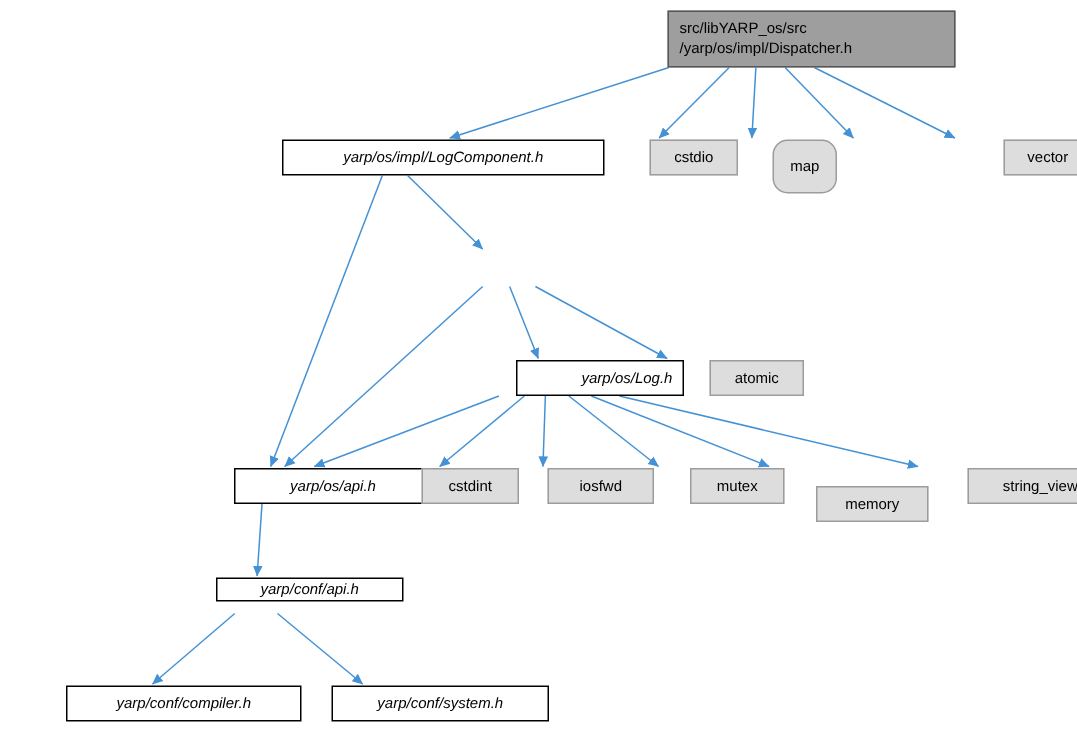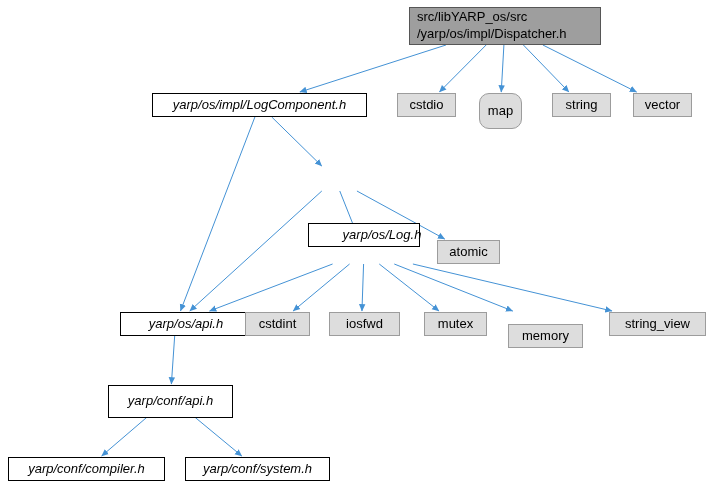--- a/index.html
+++ b/index.html
@@ -19,25 +19,26 @@
     left: 0;
     top: 0;
   }
   .node {
     position: absolute;
     box-sizing: border-box;
     display: flex;
     align-items: center;
     justify-content: center;
     text-align: center;
-    font-size: 13px;
+    font-size: 10px;
     line-height: 1.3;
     white-space: pre-line;
     color: #000000;
     z-index: 2;
+    margin-left: 36px;
   }
   .node.main {
     background: var(--main-fill, #9e9e9e);
     border: 1px solid var(--main-border, #565656);
     justify-content: flex-start;
     text-align: left;
     padding-left: 7px;
     padding-right: 4px;
   }
   .node.internal {
@@ -87,26 +88,25 @@
       <line x1="174.67808219178082" y1="336" x2="171.3904109589041" y2="384" marker-end="url(#arrowhead)"></line>
       <line x1="156.5" y1="409" x2="101.66666666666667" y2="456" marker-end="url(#arrowhead)"></line>
       <line x1="185" y1="409" x2="241.79166666666669" y2="456" marker-end="url(#arrowhead)"></line>
     </svg>
 
 <div class="node main" style="left: 409px; top: 7px; width: 192px; height: 38px;">src/libYARP_os/src
 /yarp/os/impl/Dispatcher.h</div>
     <div class="node internal" style="left: 152px; top: 93px; width: 215px; height: 24px;">yarp/os/impl/LogComponent.h</div>
     <div class="node external" style="left: 397px; top: 93px; width: 59px; height: 24px;">cstdio</div>
     <div class="node external" style="left: 479px; top: 93px; width: 43px; height: 36px; border-radius: 10px;">map</div>
-    <div class="node external" style="left: 552px; top: 93px; width: 59px; height: 24px;">string</div>
     <div class="node external" style="left: 633px; top: 93px; width: 59px; height: 24px;">vector</div>
-    <div class="node internal" style="left: 308px; top: 223px; width: 112px; height: 24px; padding-left: 36px;">yarp/os/Log.h</div>
+    <div class="node internal" style="left: 308px; top: 240px; width: 112px; height: 24px; padding-left: 36px;">yarp/os/Log.h</div>
     <div class="node external" style="left: 437px; top: 240px; width: 63px; height: 24px;">atomic</div>
     <div class="node internal" style="left: 120px; top: 312px; width: 132px; height: 24px;">yarp/os/api.h</div>
     <div class="node external" style="left: 245px; top: 312px; width: 65px; height: 24px;">cstdint</div>
     <div class="node external" style="left: 329px; top: 312px; width: 71px; height: 24px;">iosfwd</div>
     <div class="node external" style="left: 424px; top: 312px; width: 63px; height: 24px;">mutex</div>
     <div class="node external" style="left: 508px; top: 324px; width: 75px; height: 24px;">memory</div>
     <div class="node external" style="left: 609px; top: 312px; width: 97px; height: 24px;">string_view</div>
-    <div class="node internal" style="left: 108px; top: 385px; width: 125px; height: 33px;">yarp/conf/api.h</div>
+    <div class="node internal" style="left: 108px; top: 385px; width: 125px; height: 16px;">yarp/conf/api.h</div>
     <div class="node internal" style="left: 8px; top: 457px; width: 157px; height: 24px;">yarp/conf/compiler.h</div>
     <div class="node internal" style="left: 185px; top: 457px; width: 145px; height: 24px;">yarp/conf/system.h</div>
   </div>
 
 </body></html>

